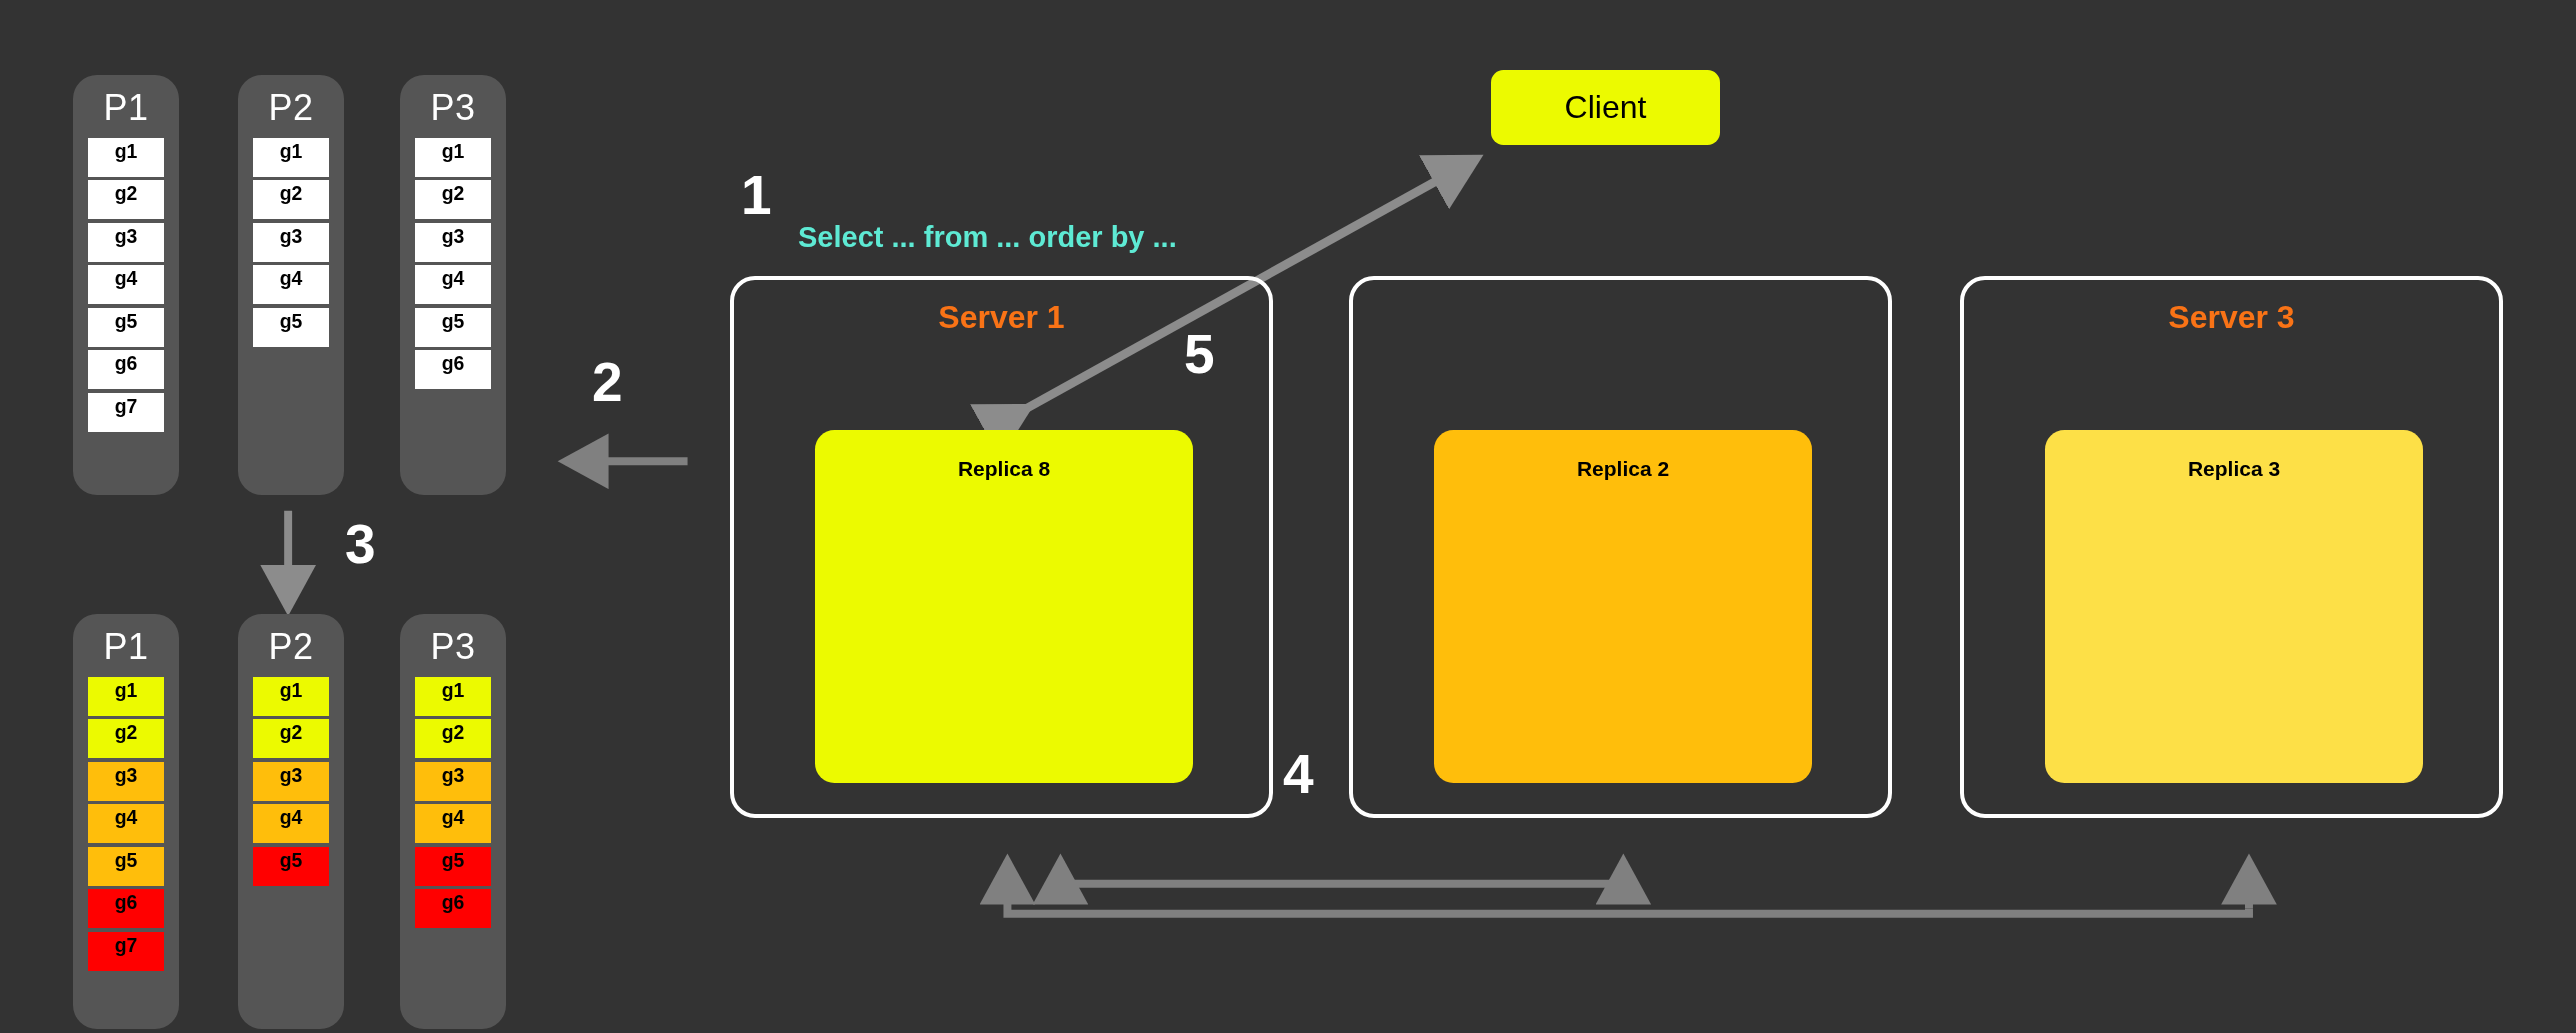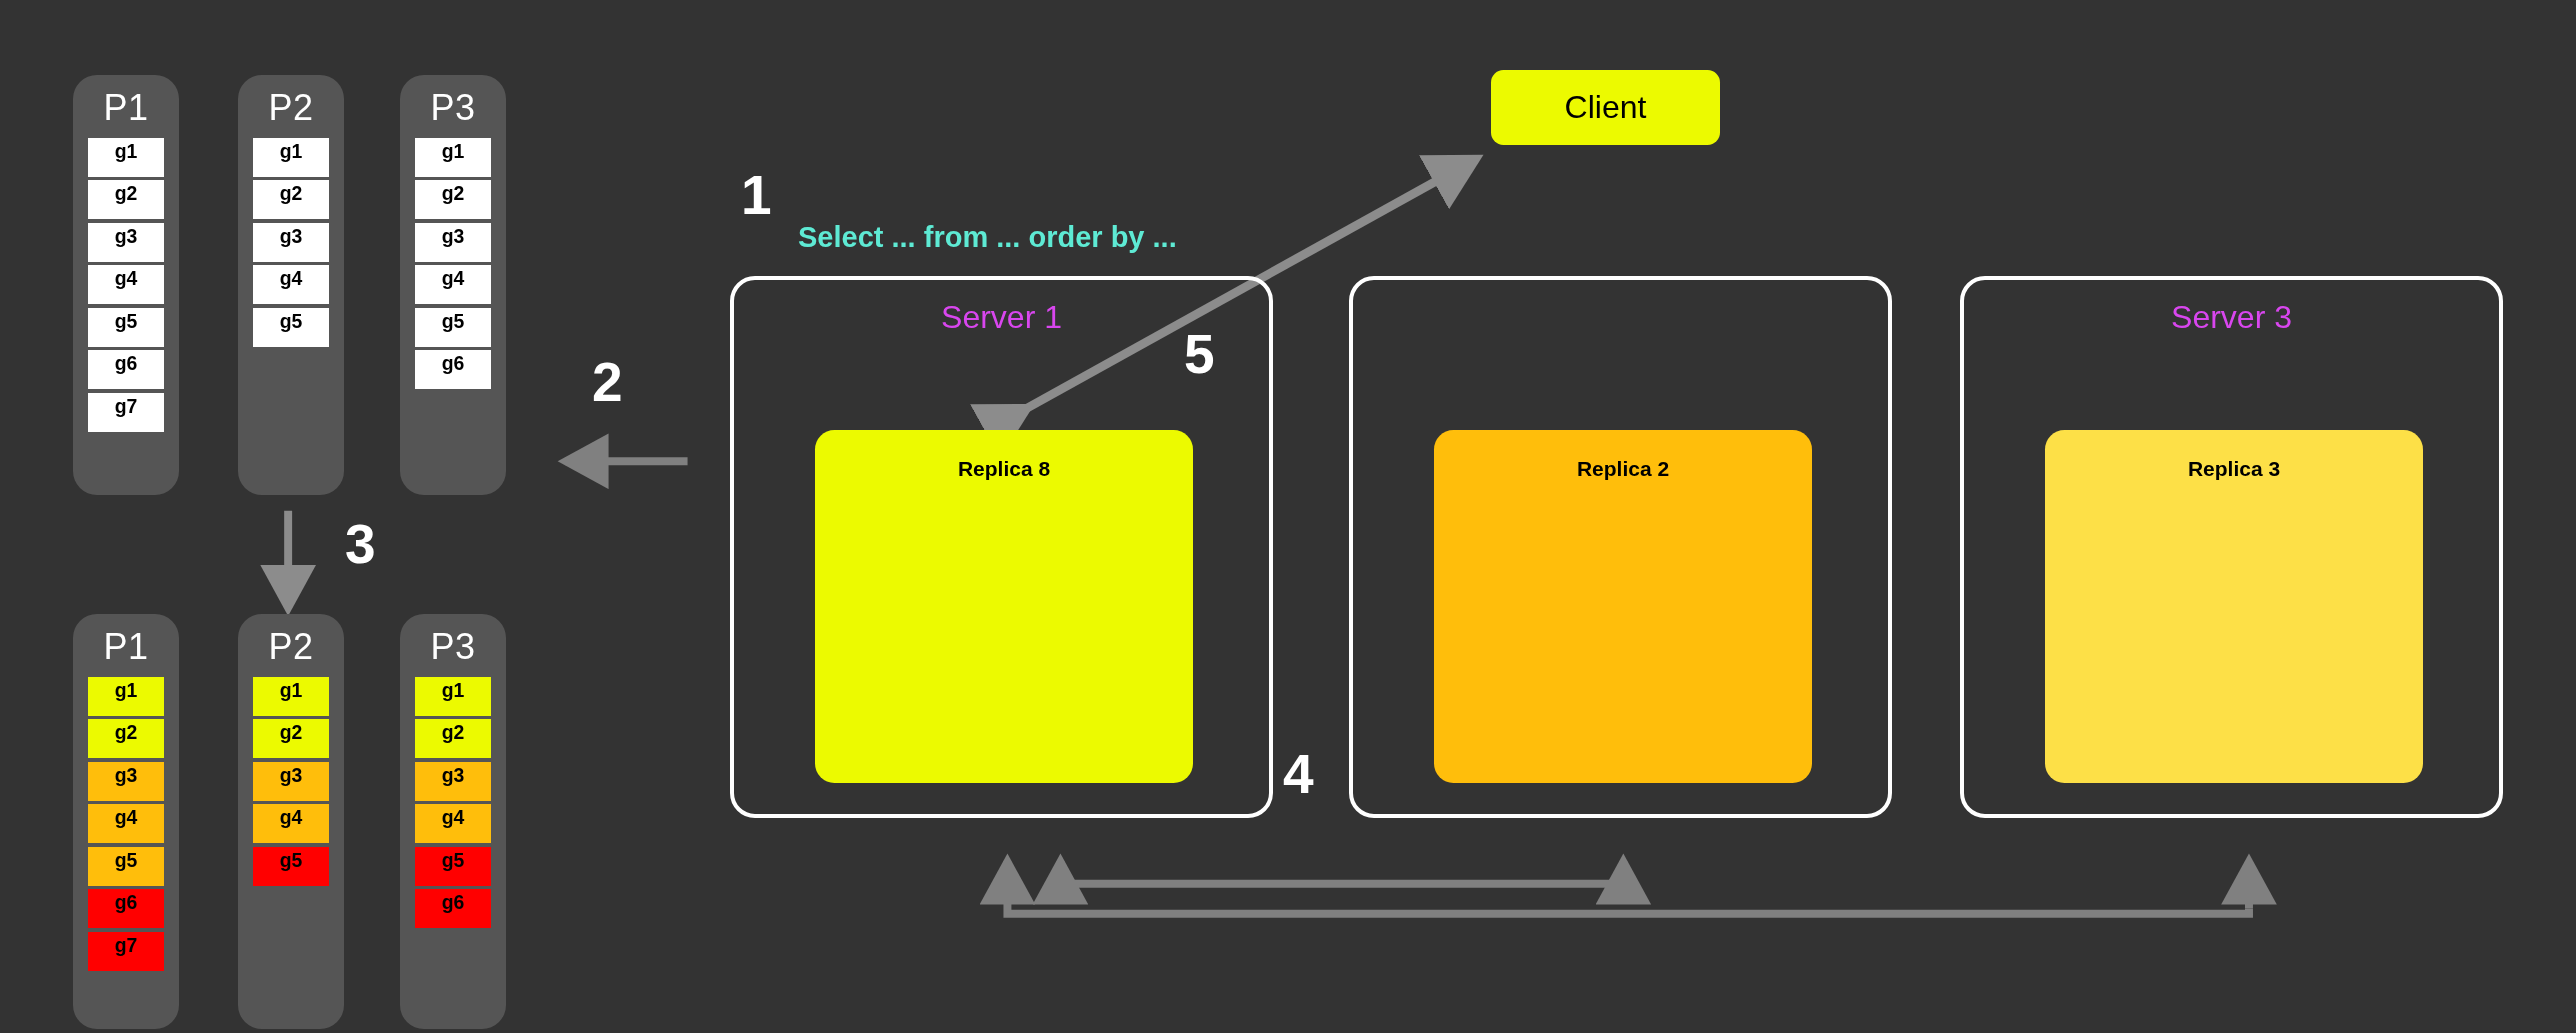--- a/index.html
+++ b/index.html
@@ -51,23 +51,23 @@
   .server {
     position: absolute;
     border: 4.4px solid #ffffff;
     border-radius: 25px;
     box-sizing: border-box;
   }
   .server-title {
     position: absolute;
     top: 19.4px; left: 0; right: 0;
     text-align: center;
-    color: #d946ef;
+    color: #f97316;
     font-size: 32px;
-    font-weight: 400;
+    font-weight: 700;
     user-select: none;
   }
   .replica {
     position: absolute;
     border-radius: 19.4px;
     box-sizing: border-box;
   }
   .replica-label {
     position: absolute;
     top: 26.5px; left: 0; right: 0;

